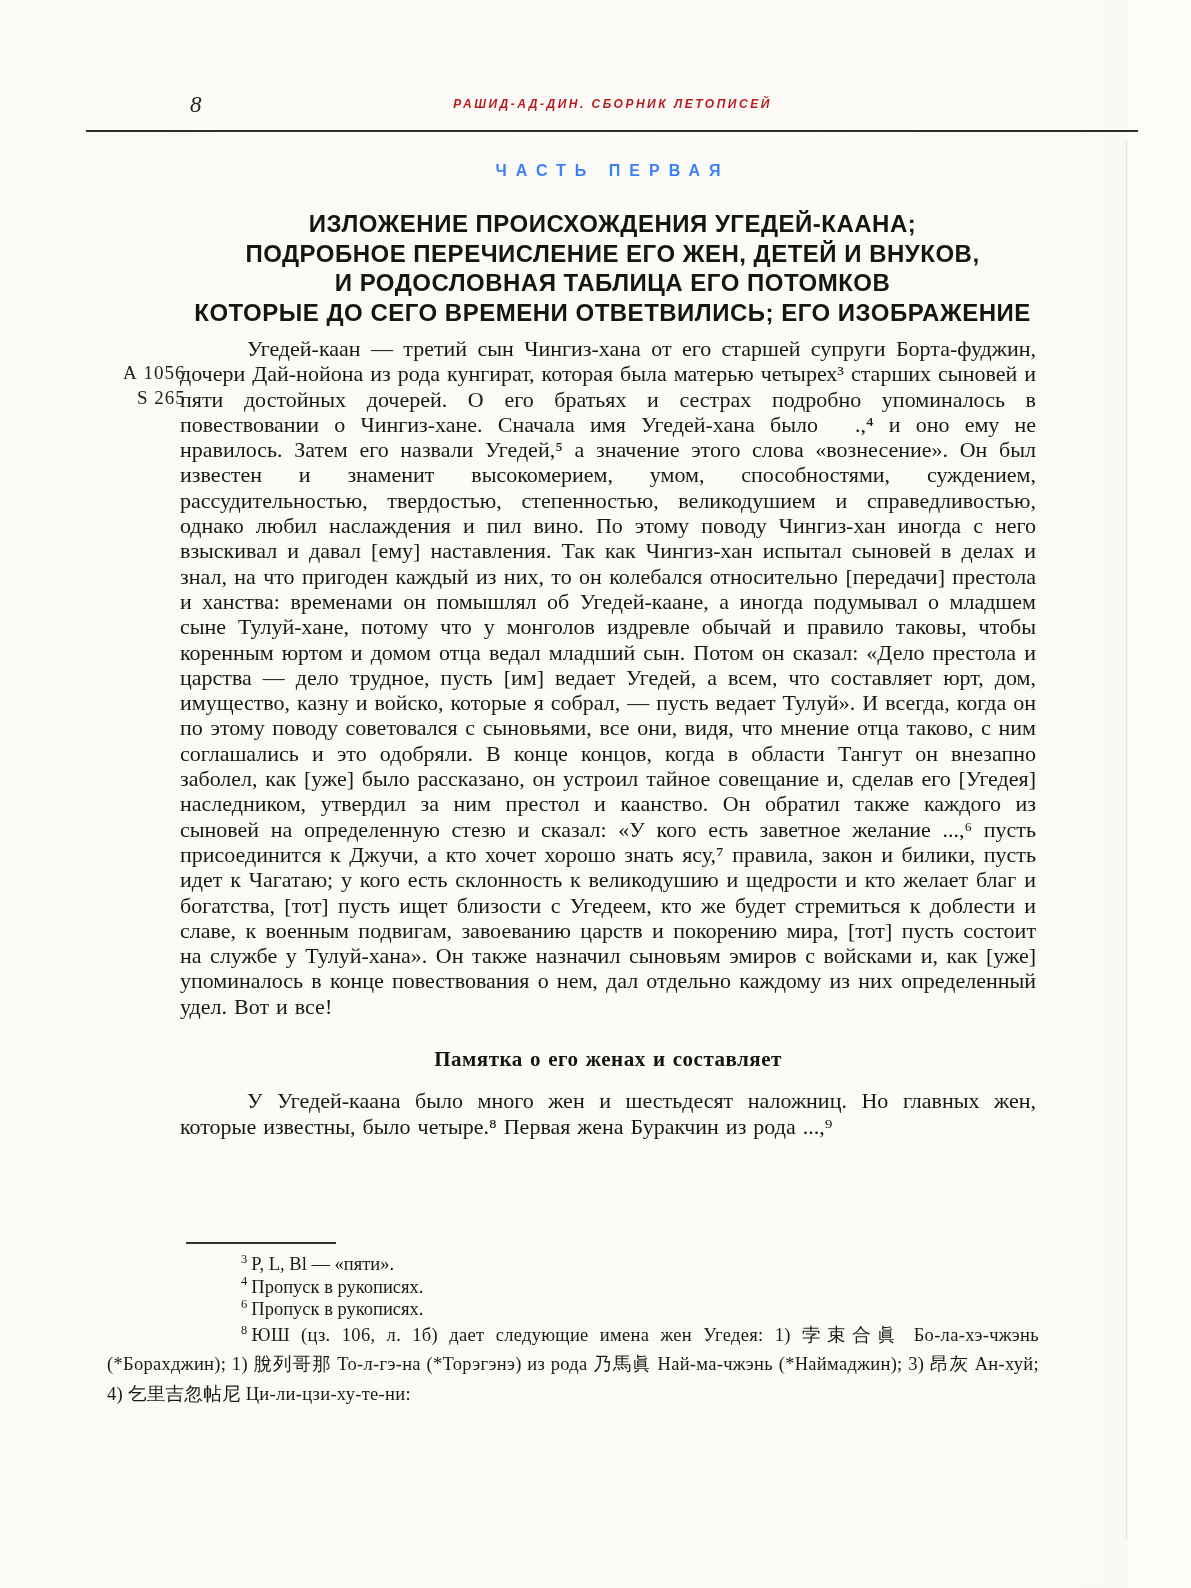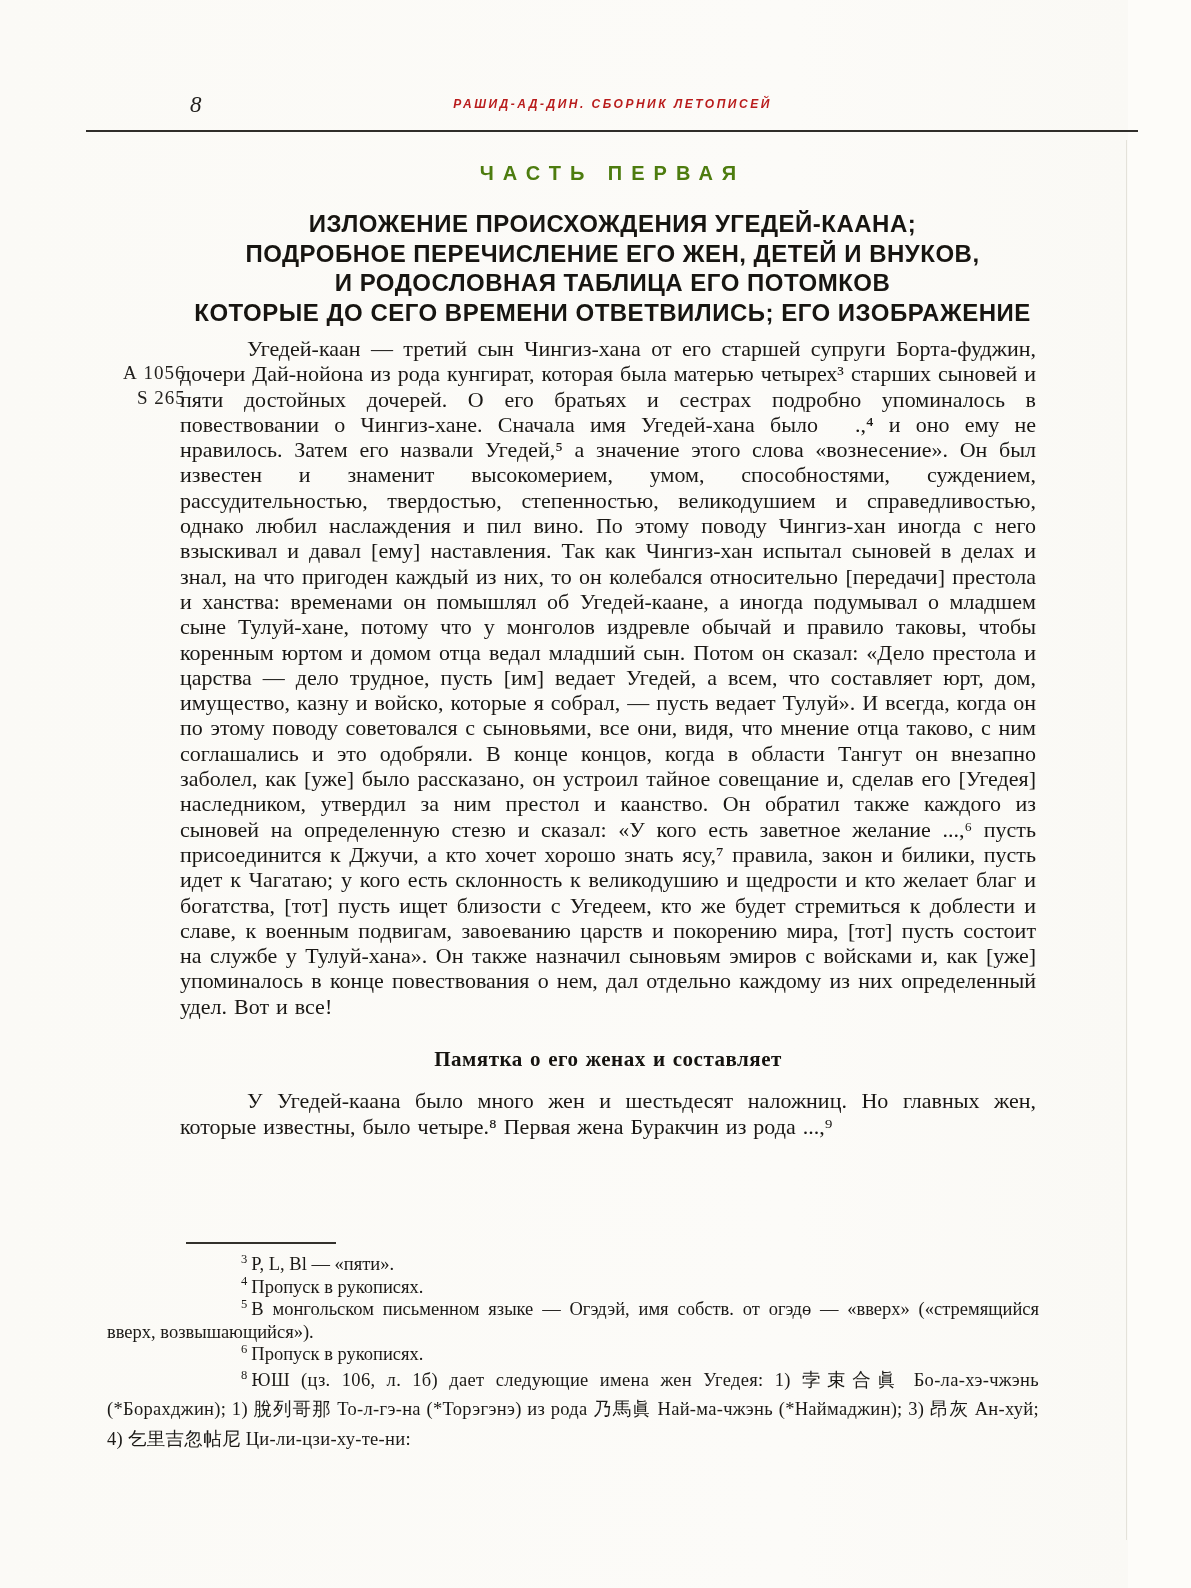--- a/index.html
+++ b/index.html
@@ -33,22 +33,22 @@
     color: #b91c1c;
   }
   #head-rule {
     position: absolute; top: 130px; left: 86px; width: 1052px; height: 0;
     border-top: 2px solid #302e2a;
   }
   #part-title {
     position: absolute; top: 162px; left: 85px; width: 1055px;
     text-align: center;
     font-family: "Liberation Sans", "DejaVu Sans", sans-serif;
-    font-weight: bold; font-size: 20px; letter-spacing: 9px;
-    color: #4d7c0f;
+    font-weight: bold; font-size: 16px; letter-spacing: 9px;
+    color: #3b82f6;
   }
   #chapter-title {
     position: absolute; top: 209px; left: 85px; width: 1055px;
     text-align: center;
     font-family: "Liberation Sans", "DejaVu Sans", sans-serif;
     font-weight: bold; font-size: 24px; line-height: 29.5px;
     letter-spacing: 0.5px;
     color: #171511;
   }
   .margin-note {
@@ -118,16 +118,15 @@
   <p class="body-par">Угедей-каан — третий сын Чингиз-хана от его старшей супруги Борта-фуджин, дочери Дай-нойона из рода кунгират, которая была матерью четырех³ старших сыновей и пяти достойных дочерей. О его братьях и сестрах подробно упоминалось в повествовании о Чингиз-хане. Сначала имя Угедей-хана было  .,⁴ и оно ему не нравилось. Затем его назвали Угедей,⁵ а значение этого слова «вознесение». Он был известен и знаменит высокомерием, умом, способностями, суждением, рассудительностью, твердостью, степенностью, великодушием и справедливостью, однако любил наслаждения и пил вино. По этому поводу Чингиз-хан иногда с него взыскивал и давал [ему] наставления. Так как Чингиз-хан испытал сыновей в делах и знал, на что пригоден каждый из них, то он колебался относительно [передачи] престола и ханства: временами он помышлял об Угедей-каане, а иногда подумывал о младшем сыне Тулуй-хане, потому что у монголов издревле обычай и правило таковы, чтобы коренным юртом и домом отца ведал младший сын. Потом он сказал: «Дело престола и царства — дело трудное, пусть [им] ведает Угедей, а всем, что составляет юрт, дом, имущество, казну и войско, которые я собрал, — пусть ведает Тулуй». И всегда, когда он по этому поводу советовался с сыновьями, все они, видя, что мнение отца таково, с ним соглашались и это одобряли. В конце концов, когда в области Тангут он внезапно заболел, как [уже] было рассказано, он устроил тайное совещание и, сделав его [Угедея] наследником, утвердил за ним престол и каанство. Он обратил также каждого из сыновей на определенную стезю и сказал: «У кого есть заветное желание ...,⁶ пусть присоединится к Джучи, а кто хочет хорошо знать ясу,⁷ правила, закон и билики, пусть идет к Чагатаю; у кого есть склонность к великодушию и щедрости и кто желает благ и богатства, [тот] пусть ищет близости с Угедеем, кто же будет стремиться к доблести и славе, к военным подвигам, завоеванию царств и покорению мира, [тот] пусть состоит на службе у Тулуй-хана». Он также назначил сыновьям эмиров с войсками и, как [уже] упоминалось в конце повествования о нем, дал отдельно каждому из них определенный удел. Вот и все!</p>
   <p id="section-heading">Памятка о его женах и составляет</p>
   <p class="body-par">У Угедей-каана было много жен и шестьдесят наложниц. Но главных жен, которые известны, было четыре.⁸ Первая жена Буракчин из рода ...,⁹</p>
 </div>
 
 <div id="footnote-rule"></div>
 
 <div id="footnotes">
   <p><sup>3</sup><span>P, L, Bl — «пяти».</span></p>
   <p><sup>4</sup><span>Пропуск в рукописях.</span></p>
-  <p><sup>5</sup><span>В монгольском письменном языке — Огэдэй, имя собств. от огэдө — «вверх» («стремящийся вверх, возвышающийся»).</span></p>
   <p><sup>6</sup><span>Пропуск в рукописях.</span></p>
   <p class="fn-wide"><sup>8</sup><span>ЮШ (цз. 106, л. 1б) дает следующие имена жен Угедея: 1) 孛束合眞 Бо-ла-хэ-чжэнь (*Борахджин); 1) 脫列哥那 То-л-гэ-на (*Торэгэнэ) из рода 乃馬眞 Най-ма-чжэнь (*Наймаджин); 3) 昂灰 Ан-хуй; 4) 乞里吉忽帖尼 Ци-ли-цзи-ху-те-ни:</span></p>
 </div>
 
 </body></html>

